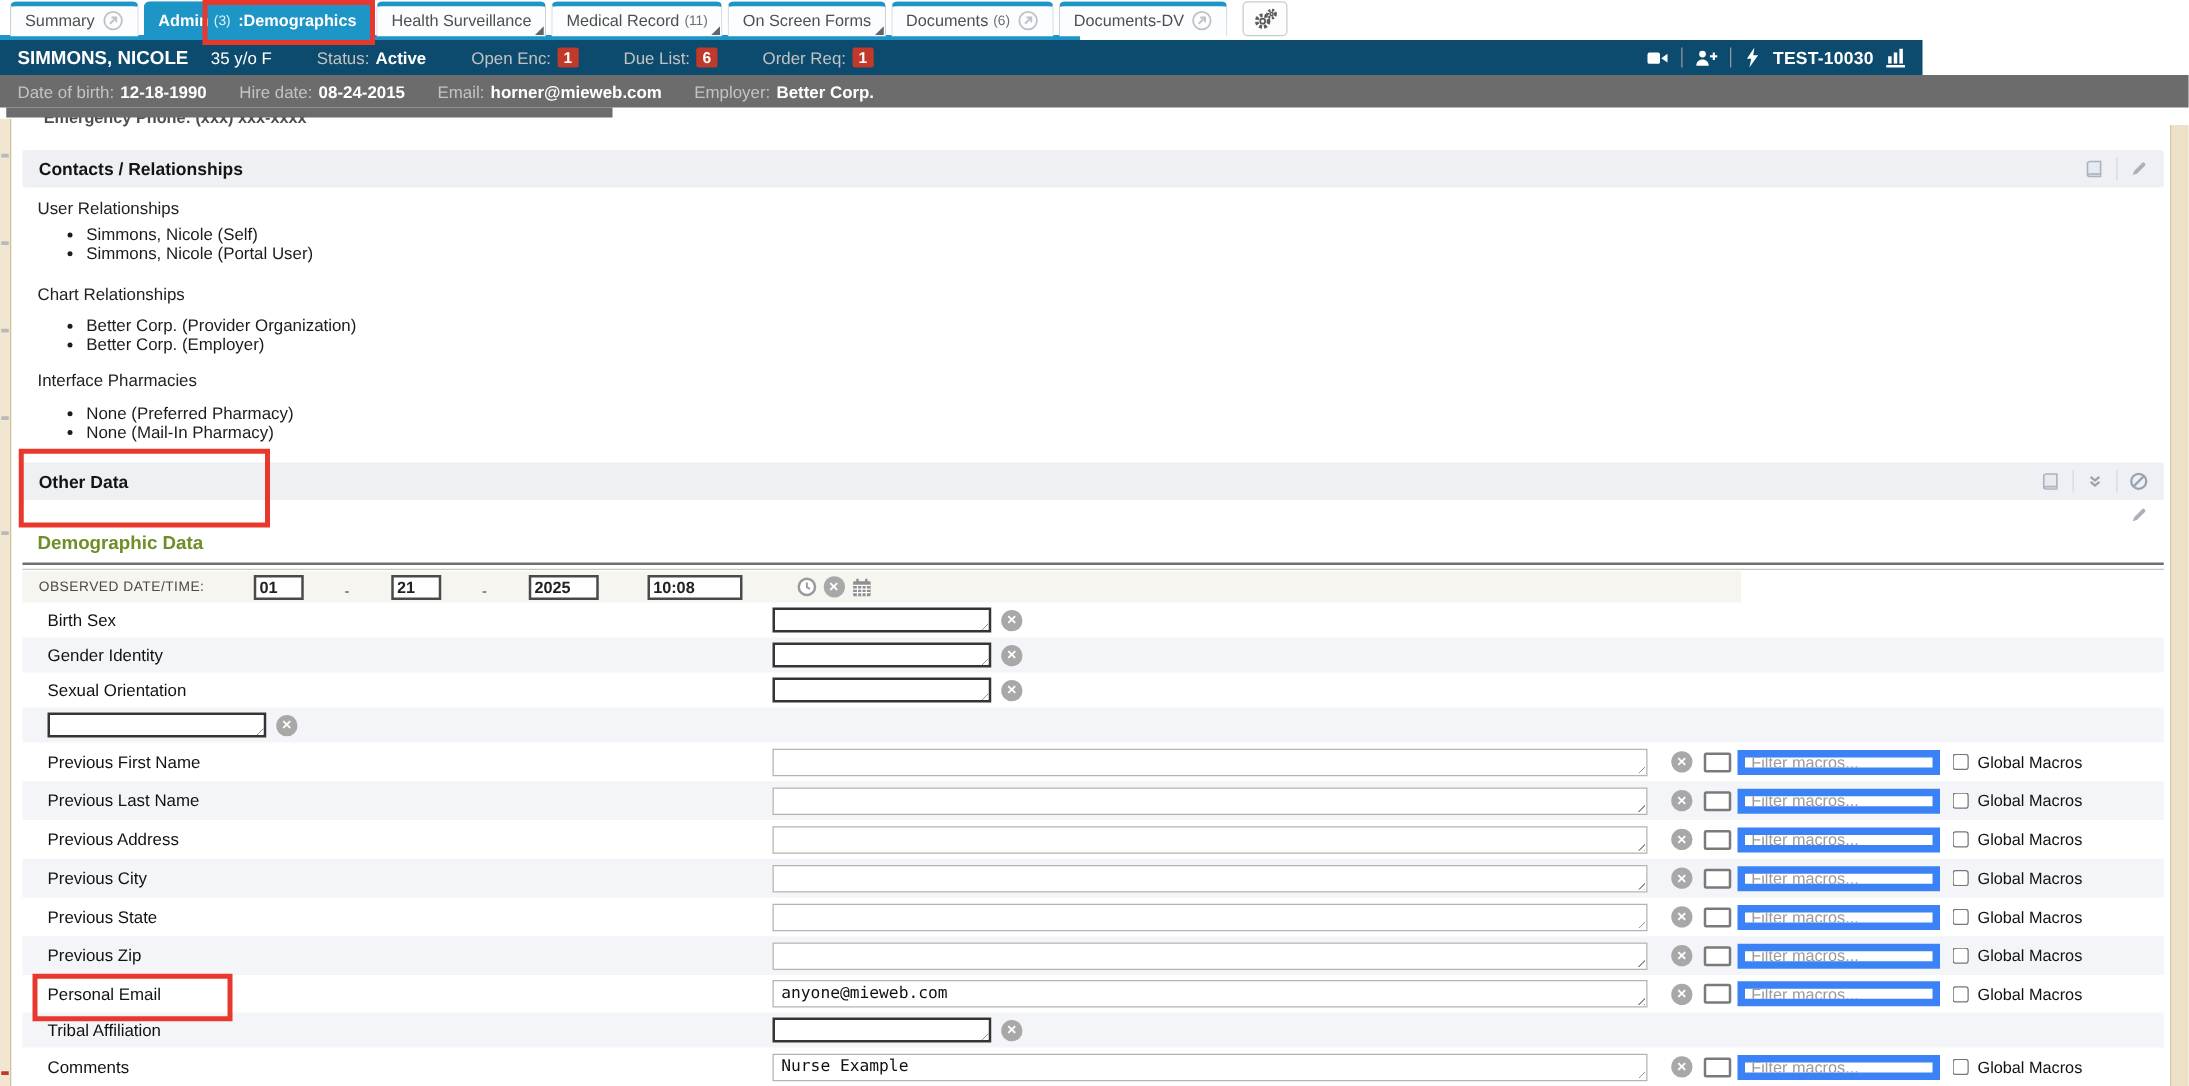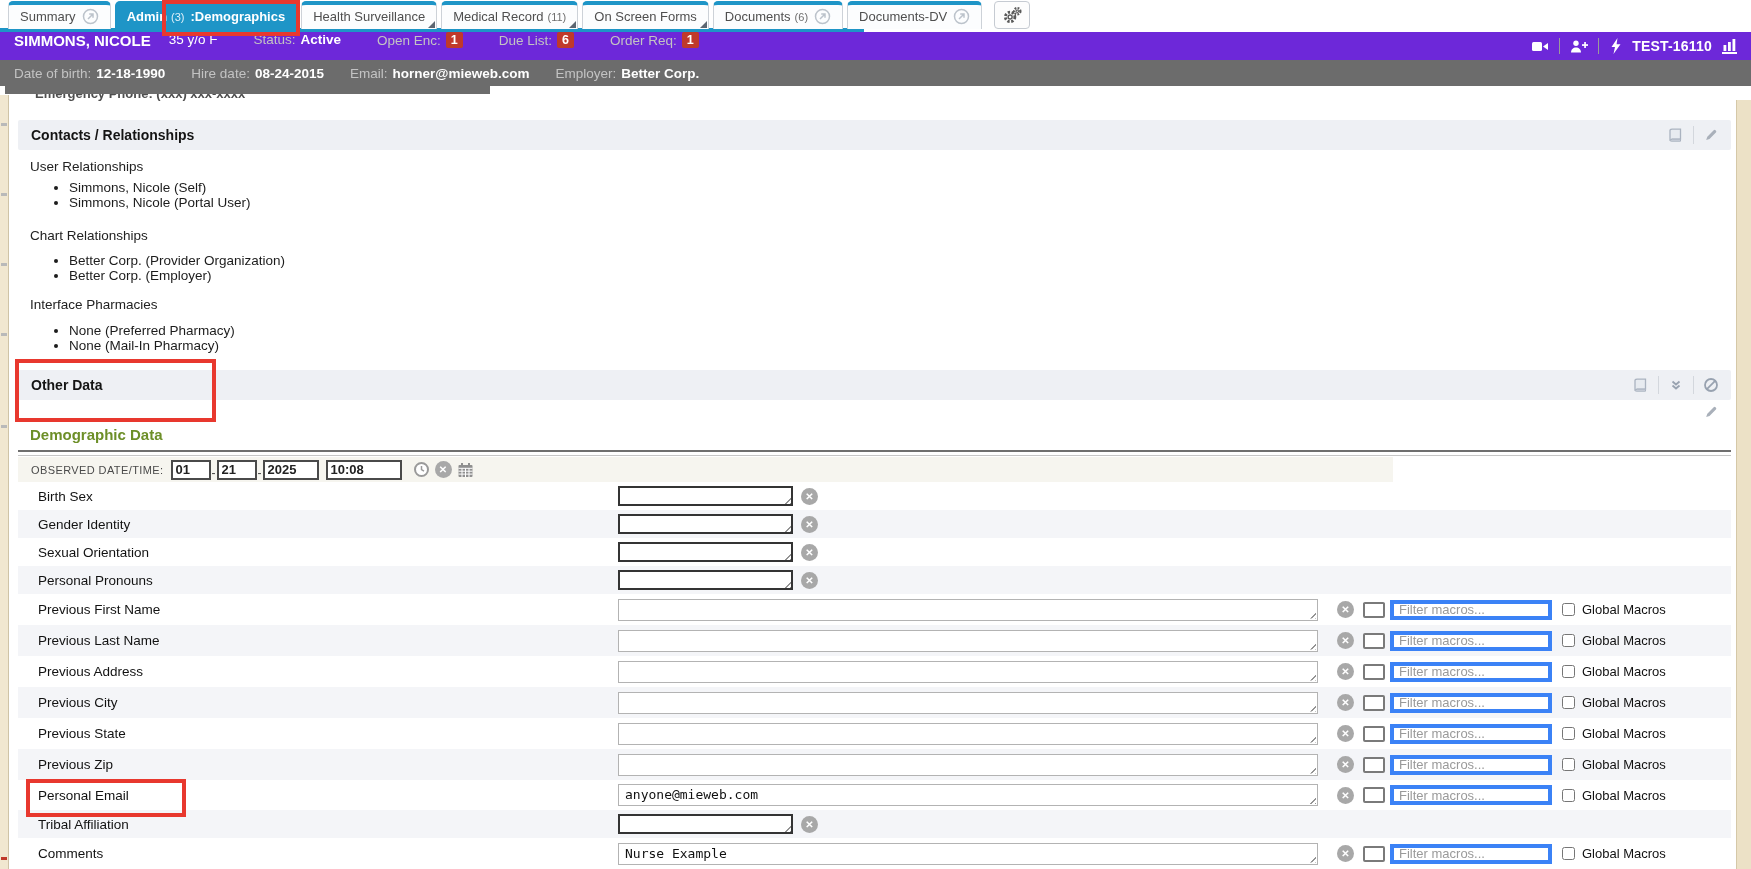--- a/index.html
+++ b/index.html
@@ -20,21 +20,21 @@
     border:1px solid #cdd2d8;border-bottom:none;border-top:4px solid #1e95c7;border-radius:5px 5px 0 0;
     background:#fcfdfe;color:#4f4f4f;font-size:13px;white-space:nowrap;cursor:pointer;z-index:12;}
   .tab .tcount{font-size:11px;color:#6e6e6e;margin-left:-2px;}
   .tab.active{background:#1e95c7;border-color:#1e95c7;color:#fff;font-weight:bold;}
   .tab.active .tcount{color:#dff0f9;font-weight:normal;}
   .tab .corner{position:absolute;right:1px;bottom:1px;width:0;height:0;border-style:solid;border-width:0 0 7px 7px;border-color:transparent transparent #5d6772 transparent;}
   .gear-tab{height:26px;width:34px;margin-left:8px;margin-top:1px;border:1px solid #c6cbd2;border-radius:4px;background:#fdfdfd;display:flex;align-items:center;justify-content:center;cursor:pointer;}
   .anno-box{border:4px solid #e8382e;position:absolute;z-index:60;pointer-events:none;}
   .anno-demo{left:46px;right:-4px;top:-5px;bottom:-7px;}
   
-  .hdr1{position:absolute;left:0;top:32px;width:1751px;height:28px;background:#6d28d9;display:flex;align-items:flex-start;padding:0 14px;box-sizing:border-box;color:#fff;z-index:9;}
+  .hdr1{position:absolute;left:0;top:32px;width:1538px;height:28px;background:#0c4a6e;display:flex;align-items:center;padding:0 14px;box-sizing:border-box;color:#fff;z-index:9;}
   .hdr1 .pname{font-weight:bold;font-size:15px;}
   .hdr1 .agesex{margin-left:18px;font-size:13.5px;}
   .hgroup{margin-left:36px;display:flex;align-items:center;gap:5px;font-size:13.5px;}
   .hlabel{color:#c3c3c3;}
   .hval{color:#fff;font-weight:bold;}
   .badge{background:#c0392b;color:#fff;font-weight:bold;font-size:12.5px;padding:1px 5px;border-radius:2px;line-height:14px;cursor:pointer;}
   .hdr-right{position:absolute;right:14px;top:0;height:28px;display:flex;align-items:center;gap:10px;}
   .hsep{width:1px;height:16px;background:#9a9a9a;}
   .station{font-size:14px;font-weight:bold;letter-spacing:.2px;}
   .hicon{display:flex;align-items:center;cursor:pointer;}
@@ -50,21 +50,21 @@
   .bar-icons{margin-left:auto;display:flex;align-items:center;}
   .bar-icons .divider{width:1px;height:18px;background:#d3d7dd;margin:0 9px;}
   .bar-icons .bicon{display:flex;align-items:center;cursor:pointer;}
   .group-h{position:absolute;left:30px;font-size:13.5px;color:#222;}
   .blist{position:absolute;left:52px;margin:0;padding-left:17px;}
   .blist li{font-size:13.5px;line-height:15px;color:#1c1c1c;}
   .lone-pencil{position:absolute;left:1703px;top:404px;cursor:pointer;}
   
   .green-h{position:absolute;left:30px;top:426px;font-size:15px;font-weight:bold;color:#6d8f28;}
   .dbl-line{position:absolute;left:18px;top:450px;width:1713px;height:3px;border-top:2px solid #6f6f6f;border-bottom:1px solid #c6c6c6;}
-  .observed{position:absolute;left:18px;top:457px;width:1375px;height:25px;background:#f6f5ef;display:flex;align-items:center;padding-left:13px;box-sizing:border-box;}
+  .observed{position:absolute;left:18px;top:457px;width:1375px;height:25px;background:#f6f5ef;display:flex;align-items:center;padding-left:13px;box-sizing:border-box;gap:32px;}
   .observed .olabel{font-size:11px;color:#4a4a4a;letter-spacing:.4px;margin-right:6px;}
   .observed input.dt{height:16px;border:2px solid #4a4a4a;font-family:"Liberation Sans",sans-serif;font-size:13px;font-weight:bold;color:#222;padding:0 3px;margin:0 1px;}
   .observed .dsep{font-size:12px;color:#444;align-self:flex-end;margin-bottom:2px;}
   .observed .oicons{display:flex;align-items:center;gap:5px;margin-left:10px;}
   .rows{position:absolute;left:18px;top:482px;width:1713px;}
   .frow{display:flex;align-items:center;height:31px;padding-left:20px;box-sizing:border-box;}
   .frow.sm{height:28px;}
   .frow.h30{height:30px;}
   .frow:nth-child(even){background:#f4f5f8;}
   .flabel{width:580px;font-size:13.5px;color:#121212;}
@@ -73,21 +73,21 @@
   .ta-small{width:175px;height:20px;border:2px solid #343434;}
   .ta-wide{width:700px;height:22px;border:1px solid #b3b3b3;font-family:"DejaVu Sans Mono",monospace;font-size:13px;color:#111;padding:2px 6px;}
   .grip{position:absolute;right:2px;bottom:2px;width:8px;height:8px;z-index:2;
     background:repeating-linear-gradient(135deg,#949494 0 1px,transparent 1px 3.5px);
     -webkit-clip-path:polygon(100% 0,100% 100%,0 100%);clip-path:polygon(100% 0,100% 100%,0 100%);}
   .xicon{width:17px;height:17px;border-radius:50%;background:#a8a8a8;color:#fff;font-size:10px;font-weight:bold;
     display:flex;align-items:center;justify-content:center;cursor:pointer;flex:none;}
   .ml-wide{margin-left:19px;} .ml-sm{margin-left:8px;}
   .macro-btn{margin-left:9px;width:22px;height:16px;border:2px solid #7a7a7a;border-radius:2px;background:#fff;box-sizing:border-box;padding:2px 3px;cursor:pointer;flex:none;}
   .macro-btn .lines{width:100%;height:100%;background:repeating-linear-gradient(#858585 0 2px,transparent 2px 4.5px);}
-  .filter-input{margin-left:5px;width:162px;height:20px;border:4px solid #3b82f6;font-family:"Liberation Sans",sans-serif;font-size:13px;padding:0 5px;box-sizing:border-box;color:#111;}
+  .filter-input{margin-left:5px;width:162px;height:20px;border:6px solid #3b82f6;font-family:"Liberation Sans",sans-serif;font-size:13px;padding:0 5px;box-sizing:border-box;color:#111;}
   .filter-input::placeholder{color:#9a9a9a;}
   .gm-check{margin-left:10px;width:13px;height:13px;flex:none;}
   .gm-label{margin-left:4px;font-size:13px;color:#111;white-space:nowrap;}
   svg{display:block;}
 </style>
 </head>
 <body>
 
 <div class="tabbar">
   <div class="tab-underline"></div>
@@ -188,21 +188,21 @@
           <rect x="12" y="5.2" width="6" height="1.7" fill="#fff"></rect>
           <rect x="14.2" y="3" width="1.7" height="6" fill="#fff"></rect>
         </svg>
     </span>
     <span class="hsep"></span>
     <span class="hicon">
       <svg width="13" height="16" viewBox="0 0 13 16">
           <path d="M8.5 0 L2.5 9 H6 L4.5 16 L11.5 6.2 H7.6 Z" fill="#fff"></path>
         </svg>
     </span>
-    <span class="station">TEST-16110</span>
+    <span class="station">TEST-10030</span>
     <span class="hicon chart-underlined">
       <svg width="15" height="13" viewBox="0 0 15 13">
           <rect x="1.5" y="7" width="2.8" height="6" fill="#fff"></rect>
           <rect x="6" y="4" width="2.8" height="9" fill="#fff"></rect>
           <rect x="10.5" y="1" width="2.8" height="12" fill="#fff"></rect>
         </svg>
     </span>
   </span>
 </div>
 
@@ -354,21 +354,20 @@
   <div class="frow sm">
     <span class="flabel">Sexual Orientation</span>
     <span class="tawrap">
         <textarea class="ta-small" style=""></textarea>
         <span class="grip"></span>
       </span>
     <span class="xicon ml-sm">✕</span>
   </div>
 
   <div class="frow sm">
-    <span class="flabel">Personal Pronouns</span>
     <span class="tawrap">
         <textarea class="ta-small" style=""></textarea>
         <span class="grip"></span>
       </span>
     <span class="xicon ml-sm">✕</span>
   </div>
 
   <div class="frow">
     <span class="flabel">Previous First Name</span>
     <span class="tawrap">

